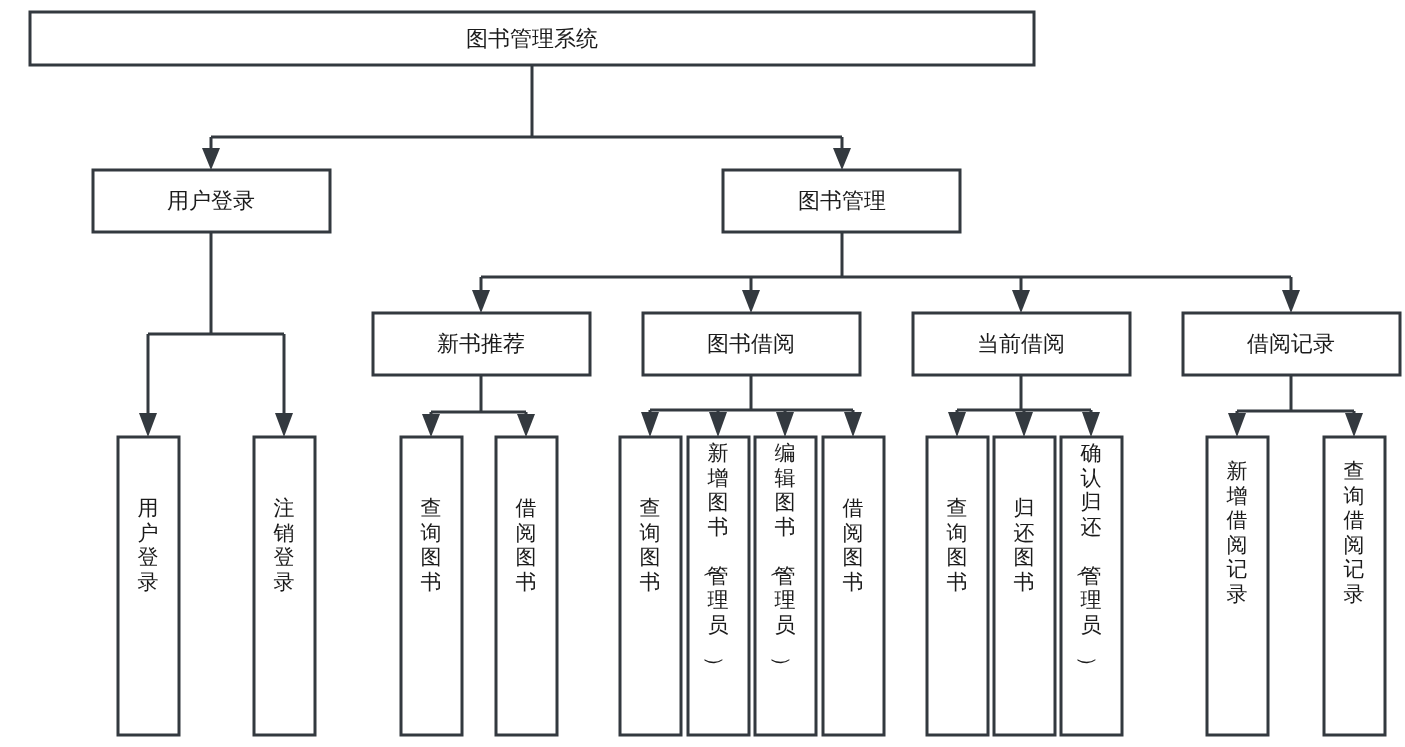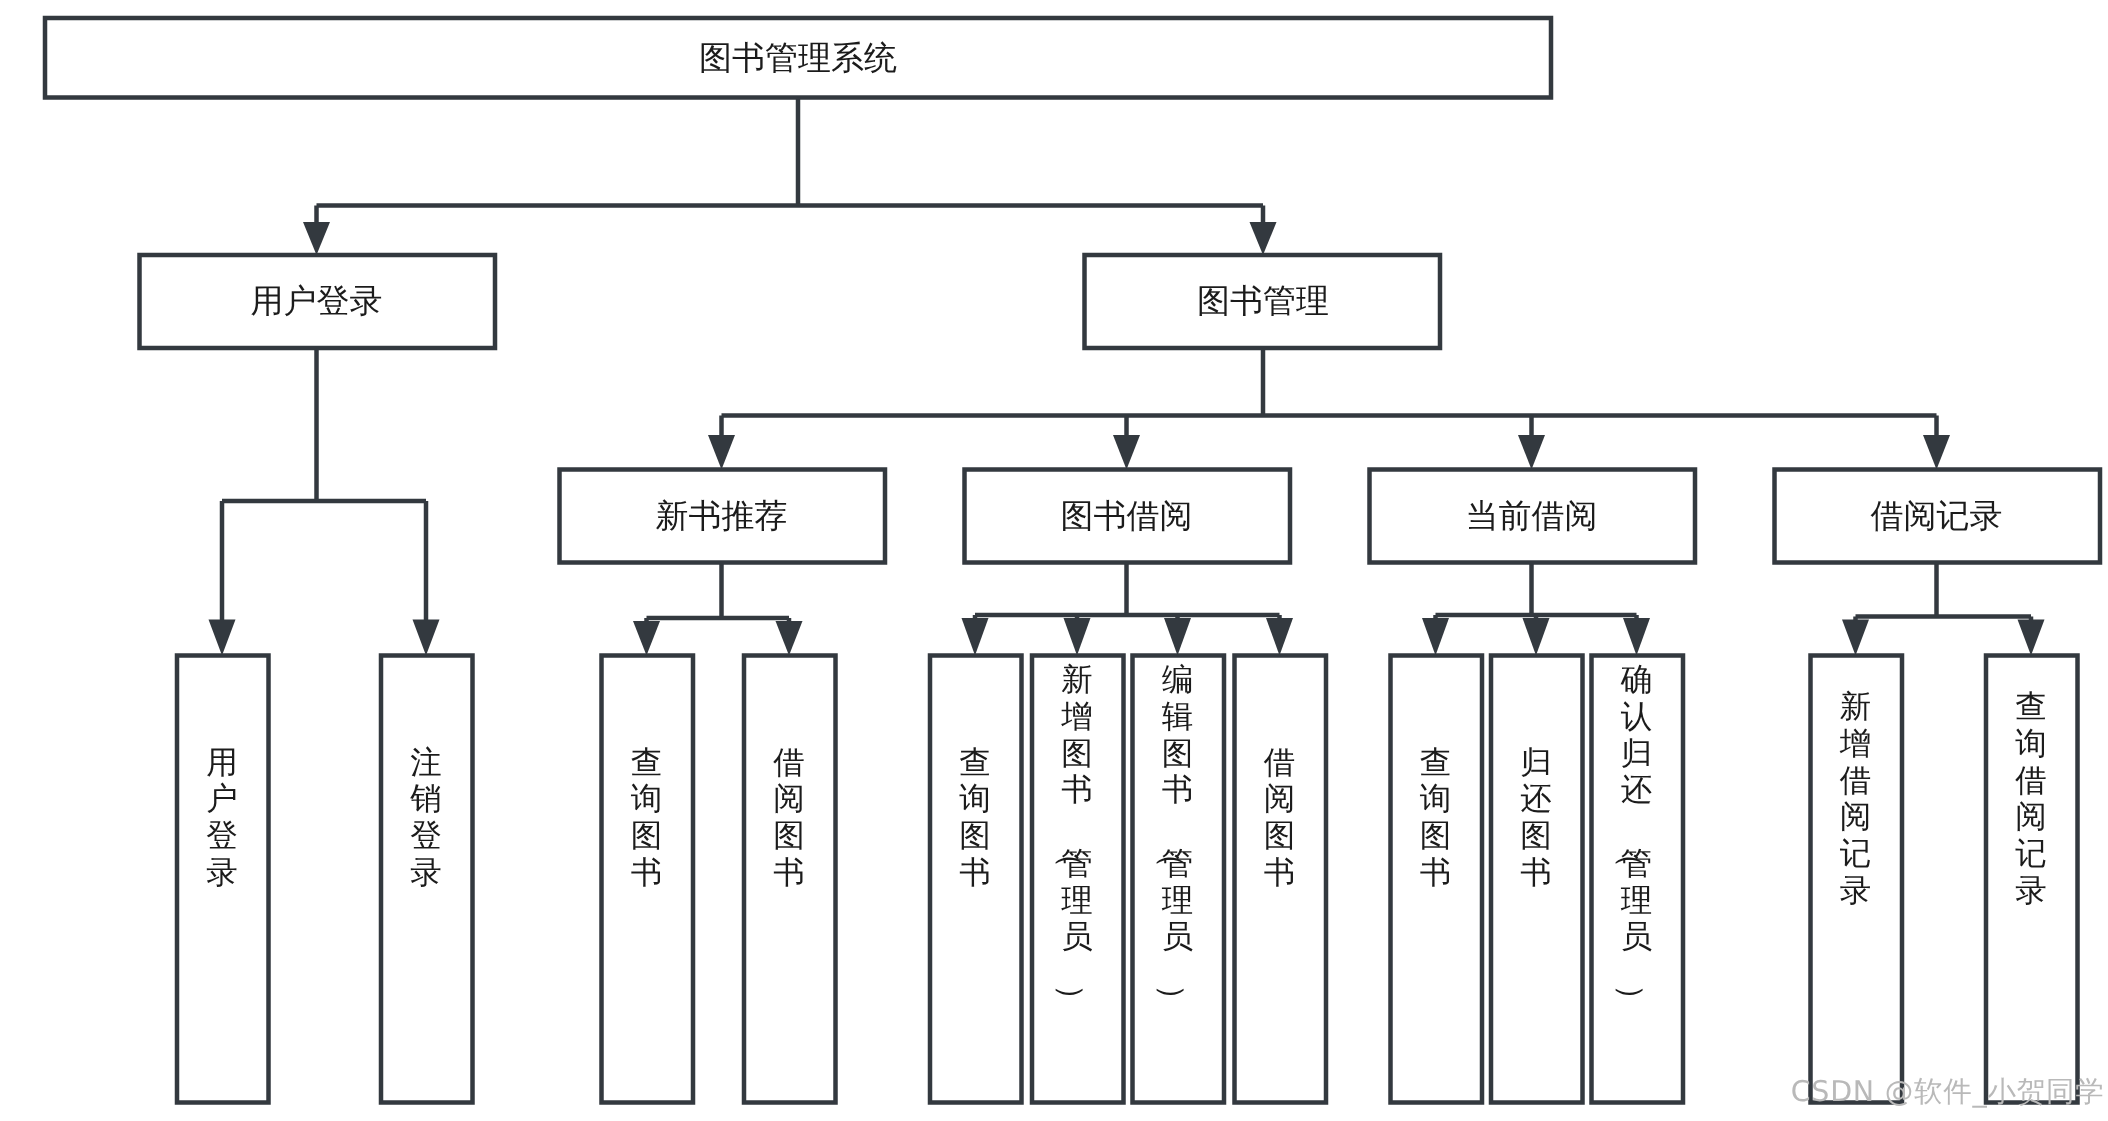--- a/index.html
+++ b/index.html
@@ -223,14 +223,13 @@
       <rect class="node-rect-thin" x="1195" y="437" width="61" height="298"></rect>
       <text class="vert-label" x="1225" y="478"><tspan x="1225" dy="0">新</tspan><tspan x="1225" dy="24.5">增</tspan><tspan x="1225" dy="24.5">借</tspan><tspan x="1225" dy="24.5">阅</tspan><tspan x="1225" dy="24.5">记</tspan><tspan x="1225" dy="24.5">录</tspan></text>
     </g>
     <g>
       <rect class="node-rect-thin" x="1312" y="437" width="61" height="298"></rect>
       <text class="vert-label" x="1342" y="478"><tspan x="1342" dy="0">查</tspan><tspan x="1342" dy="24.5">询</tspan><tspan x="1342" dy="24.5">借</tspan><tspan x="1342" dy="24.5">阅</tspan><tspan x="1342" dy="24.5">记</tspan><tspan x="1342" dy="24.5">录</tspan></text>
     </g>
 
   </svg>
 
-  <div class="watermark">CSDN @软件_小贺同学</div>
 </div>
 
 </body></html>

